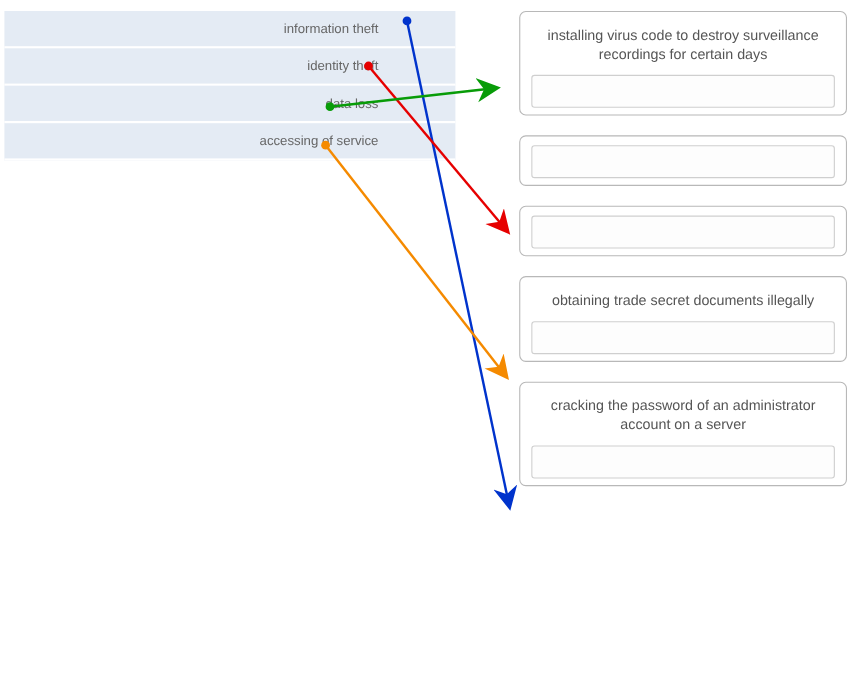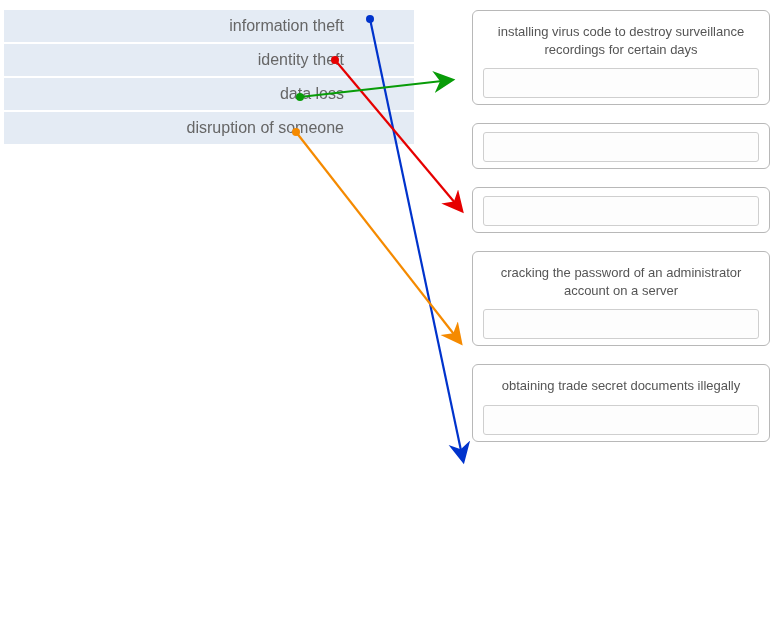--- a/index.html
+++ b/index.html
@@ -25,21 +25,21 @@
   }
   .term-item {
     background: #e4ebf4;
     border-bottom: 2px solid #fff;
     height: 34px;
     display: flex;
     align-items: center;
     justify-content: flex-end;
     padding-right: 70px;
     color: #666;
-    font-size: 16px;
+    font-size: 12px;
     position: relative;
   }
   .right-col {
     position: absolute;
     left: 438px;
     top: 10px;
     width: 332px;
     padding-left: 34px;
   }
   .def-item {
@@ -79,41 +79,41 @@
     <div class="term-item">
       <span>information theft</span>
     </div>
     <div class="term-item">
       <span>identity theft</span>
     </div>
     <div class="term-item">
       <span>data loss</span>
     </div>
     <div class="term-item">
-      <span>disruption of someone</span>
+      <span>accessing of service</span>
     </div>
   </div>
 
   <div class="right-col">
     <div class="def-item">
       <div class="def-text">installing virus code to destroy surveillance recordings for certain days</div>
       <div class="drop-zone"></div>
     </div>
     <div class="def-item">
       <div class="drop-zone"></div>
     </div>
     <div class="def-item">
       <div class="drop-zone"></div>
     </div>
     <div class="def-item">
-      <div class="def-text">cracking the password of an administrator account on a server</div>
+      <div class="def-text">obtaining trade secret documents illegally</div>
       <div class="drop-zone"></div>
     </div>
     <div class="def-item">
-      <div class="def-text">obtaining trade secret documents illegally</div>
+      <div class="def-text">cracking the password of an administrator account on a server</div>
       <div class="drop-zone"></div>
     </div>
   </div>
 
   <svg class="overlay">
     <defs>
       <marker id="ah-0" markerWidth="12" markerHeight="12" refX="8" refY="5" orient="auto">
         <path d="M0,0 L10,5 L0,10 L3,5 Z" fill="#0033cc"></path>
       </marker>
       <marker id="ah-1" markerWidth="12" markerHeight="12" refX="8" refY="5" orient="auto">

